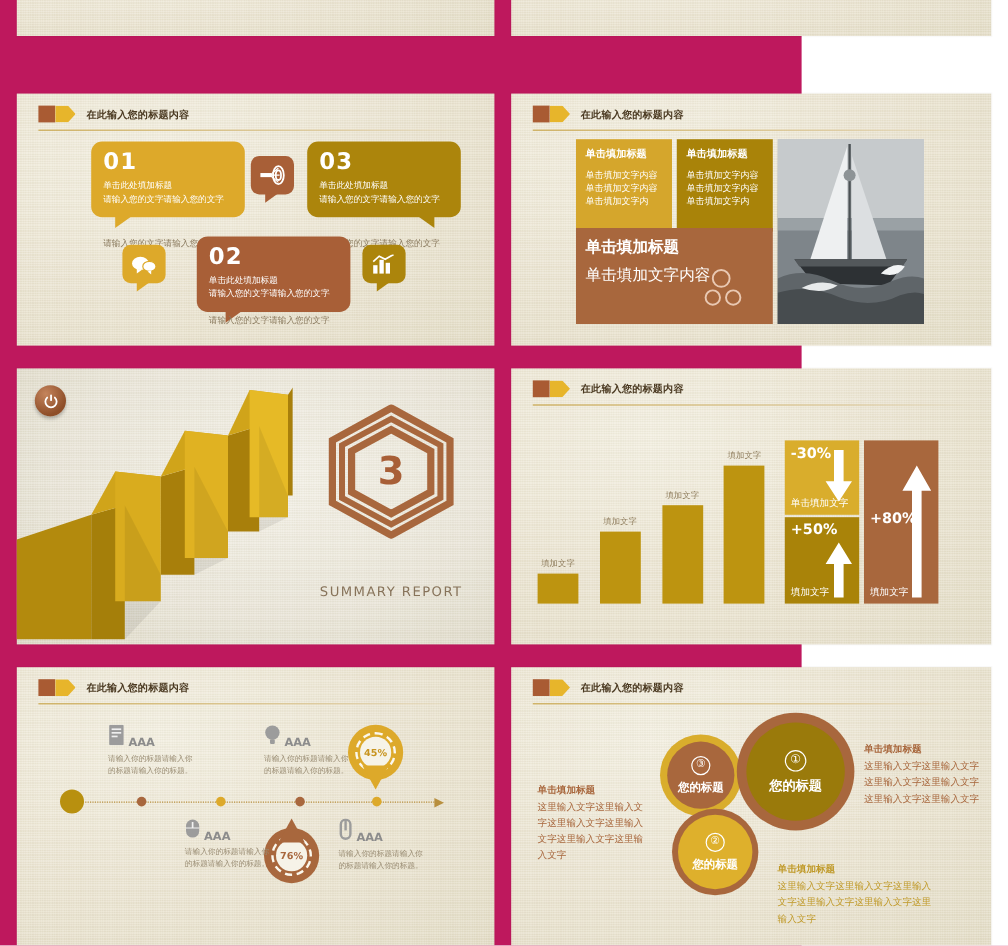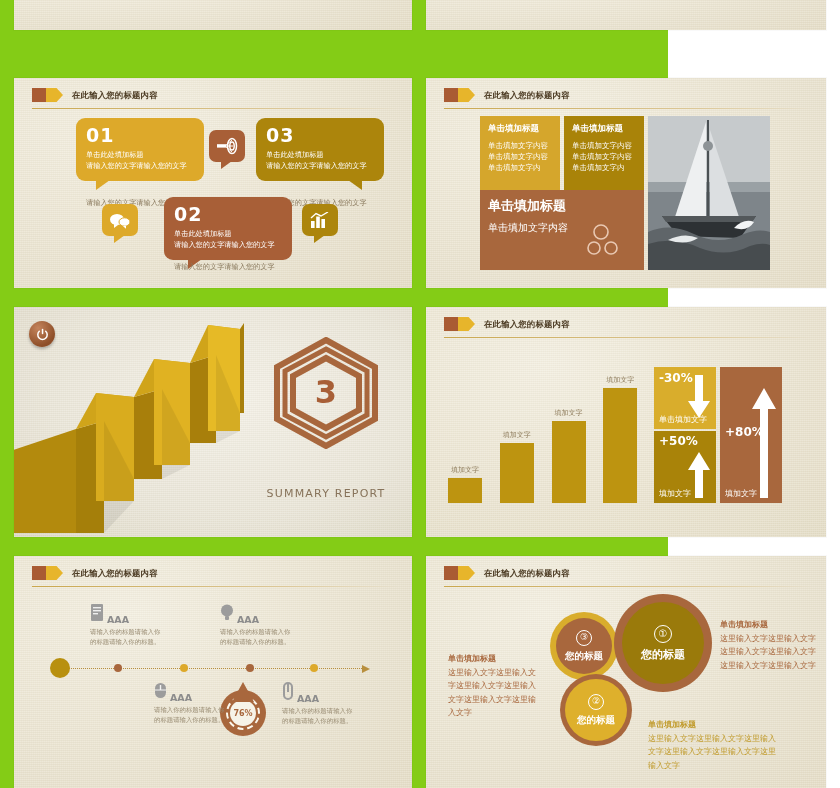--- a/index.html
+++ b/index.html
@@ -5,21 +5,21 @@
   * { box-sizing: border-box; margin: 0; padding: 0; }
   html, body {
     width: 840px; height: 788px;
     background: #ffffff;
     font-family: "DejaVu Sans", "Liberation Sans", sans-serif;
     overflow: hidden;
   }
   .board {
     position: relative;
     width: 668px; height: 788px;
-    background: #84cc16;
+    background: #be185d;
   }
   .slide {
     position: absolute;
     overflow: hidden;
     background:
       radial-gradient(ellipse at 30% 25%, #f3efe1 0%, #ece6d4 45%, #e4ddc7 100%);
     box-shadow: 0 0 0 1px rgba(0,0,0,0.025);
   }
   .slide::after {
     content:"";
@@ -86,21 +86,21 @@
   .ibub svg { display:block; }
 
   
   .blk { position:absolute; color:#fff; padding:7px 8px; }
   .blk .bh { font-size:8.5px; font-weight:bold; margin-bottom:6px; }
   .blk .bb { font-size:7.5px; line-height:1.45; }
   .blk-gold { background:#d5a62c; }
   .blk-olive { background:#a98309; }
   .blk-brown { background:#a8673d; }
   .blk-brown .bh { font-size:13px; }
-  .blk-brown .bb { font-size:10px; margin-top:6px; }
+  .blk-brown .bb { font-size:13px; margin-top:6px; }
   .mol { position:absolute; right:24px; bottom:10px; }
   .photo {
     position:absolute; overflow:hidden;
     background:linear-gradient(#c9ccce 0%, #9ea4a8 38%, #6c7277 62%, #3b4044 100%);
   }
   .photo svg { display:block; }
 
   
   .cover { background: radial-gradient(ellipse at 55% 40%, #f3f0e6 0%, #e9e5d8 60%, #ddd8c6 100%); }
   .pwr {
@@ -422,20 +422,25 @@
       </div>
       <div class="hdr-rule"></div>
 
       <div class="tl-line" style="left:50px; top:112px; width:298px;"></div>
       <div class="tl-dot" style="left:36px; top:102px; width:20px; height:20px; background:#b8900f;"></div>
       <div class="tl-dot" style="left:100px; top:108px; width:8px; height:8px; background:#a8673d;"></div>
       <div class="tl-dot" style="left:166px; top:108px; width:8px; height:8px; background:#dda92a;"></div>
       <div class="tl-dot" style="left:232px; top:108px; width:8px; height:8px; background:#a8673d;"></div>
       <div class="tl-dot" style="left:296px; top:108px; width:8px; height:8px; background:#dda92a;"></div>
 
+      <div class="pin pin-up" style="left:276px; top:48px; color:#dda92a;">
+        <div class="pin-shape" style="background:#dda92a;"></div>
+        <div class="pin-ring" style="top:6px;"></div>
+        <div class="pin-core" style="top:10px; color:#c8941f;">45%</div>
+      </div>
 
       <div class="pin pin-dn" style="left:206px; top:122px; color:#a8673d;">
         <div class="pin-shape" style="background:#a8673d; top:12px;"></div>
         <div class="pin-ring" style="top:18px;"></div>
         <div class="pin-core" style="top:22px; color:#a8673d;">76%</div>
       </div>
 
       <div class="infoblk" style="left:76px; top:48px;">
         <div style="display:flex; align-items:flex-end; gap:3px;">
           <span class="ic" style="position:relative;">

